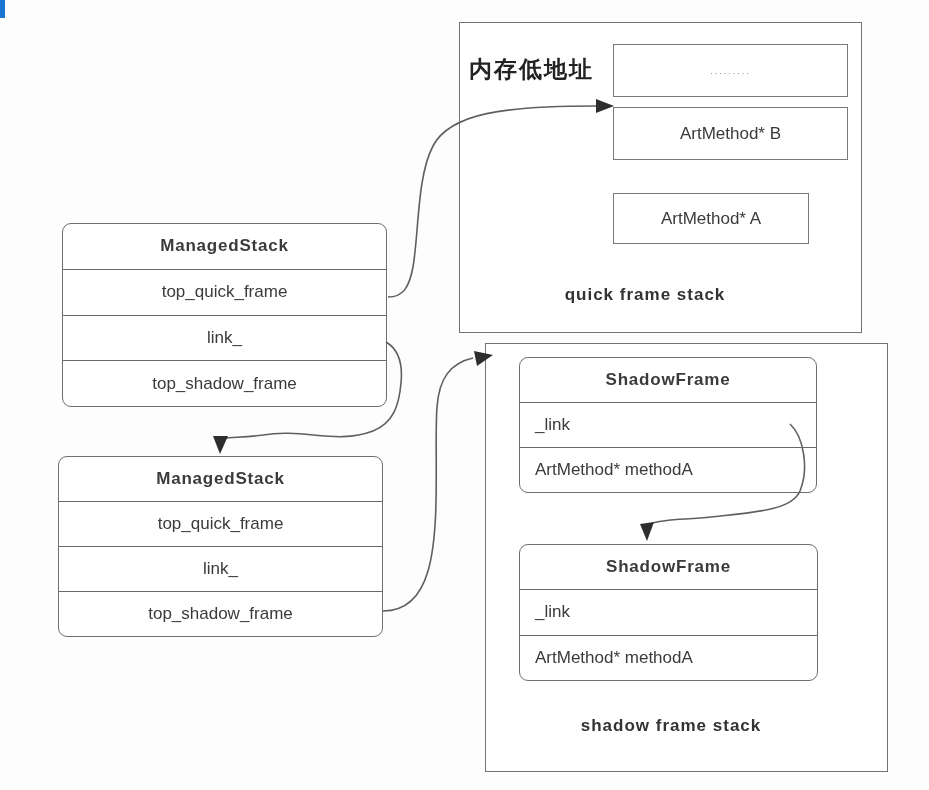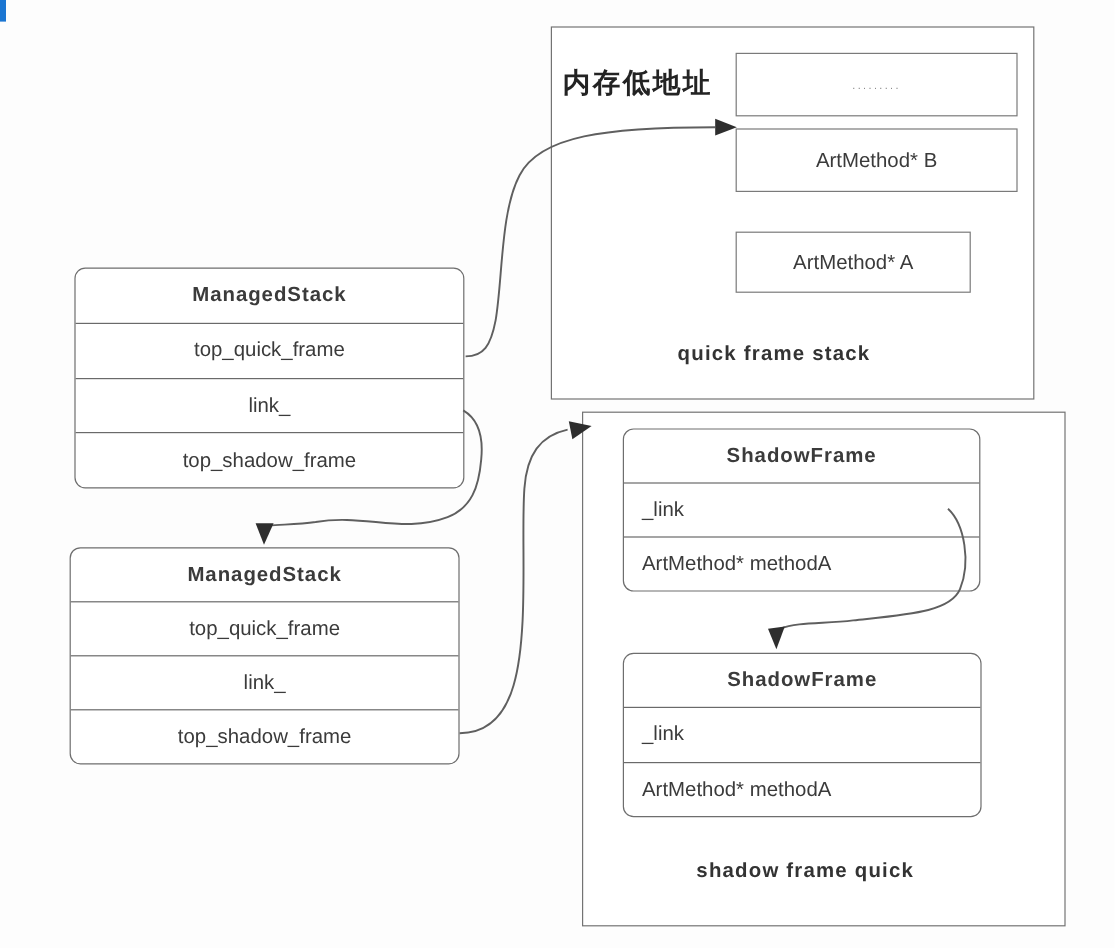--- a/index.html
+++ b/index.html
@@ -121,21 +121,21 @@
       <div class="row left">_link</div>
       <div class="row left">ArtMethod* methodA</div>
     </div>
 
     <div class="abs record" style="left:33px; top:200px; width:299px; height:137px;">
       <div class="row head dark-title">ShadowFrame</div>
       <div class="row left">_link</div>
       <div class="row left">ArtMethod* methodA</div>
     </div>
 
-    <div class="abs caption" style="left:0; top:372px; width:370px;">shadow frame quick</div>
+    <div class="abs caption" style="left:0; top:372px; width:370px;">shadow frame stack</div>
   </div>
 
   <div class="abs record" style="left:62px; top:223px; width:325px; height:184px;">
     <div class="row head purple-title">ManagedStack</div>
     <div class="row">top_quick_frame</div>
     <div class="row">link_</div>
     <div class="row">top_shadow_frame</div>
   </div>
 
   <div class="abs record" style="left:58px; top:456px; width:325px; height:181px;">

